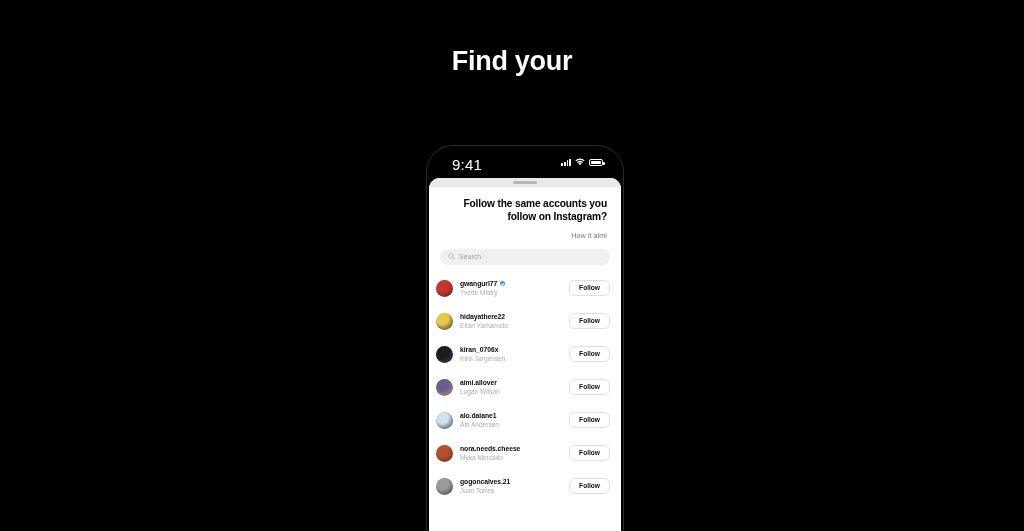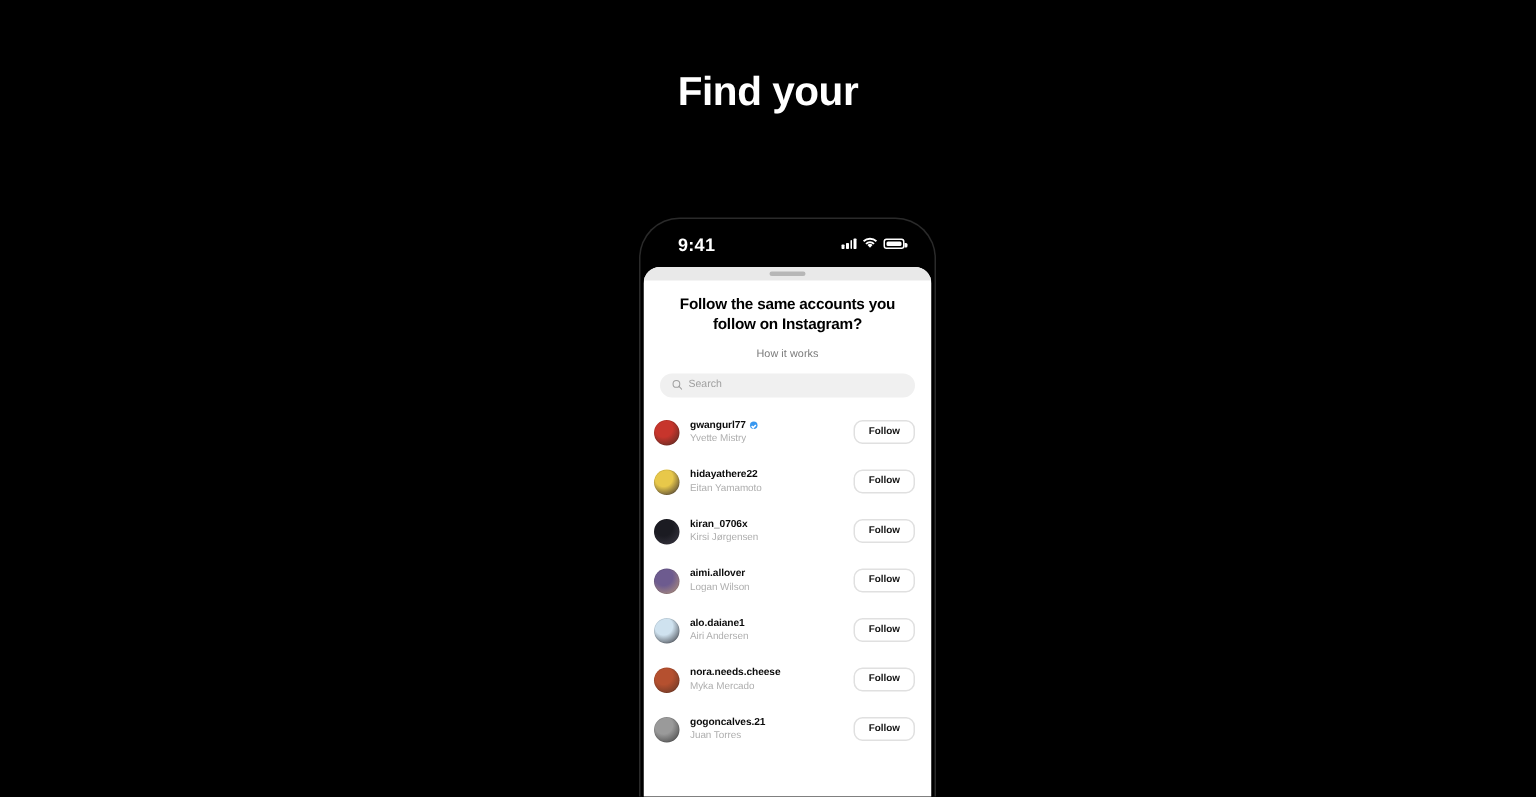--- a/index.html
+++ b/index.html
@@ -36,21 +36,21 @@
     overflow:hidden;
   }
 
   
   #statusbar {
     position:relative; height:30px; width:100%;
     color:#fff;
   }
   #clock {
     position:absolute; left:23px; top:8px;
-    font-size:12px; font-weight:700; letter-spacing:0.2px;
+    font-size:15px; font-weight:400; letter-spacing:0.2px;
   }
   #status-icons {
     position:absolute; right:18px; top:9px;
     display:flex; align-items:flex-end; gap:4px; height:9px;
   }
   .bars { display:flex; align-items:flex-end; gap:1px; height:8px; }
   .bars i { display:block; width:1.7px; background:#fff; border-radius:.5px; }
   .bars i:nth-child(1){ height:3px; }
   .bars i:nth-child(2){ height:4.5px; }
   .bars i:nth-child(3){ height:6px; }
@@ -74,21 +74,21 @@
     background:#fff;
     border-radius:11px 11px 0 0;
     overflow:hidden;
   }
   #grabber-strip {
     height:9px; background:#e9e9e9;
     display:flex; align-items:center; justify-content:center;
   }
   #grabber { width:24px; height:3px; background:#b7b7b7; border-radius:2px; }
 
-  #sheet-head { padding:10px 14px 0; text-align:center; }
+  #sheet-head { padding:10px 14px 0; text-align:right; }
   #sheet-title {
     font-size:10.2px; font-weight:700; color:#000;
     line-height:1.3; letter-spacing:-0.15px;
   }
   #how-it-works {
     margin-top:7px; font-size:7.2px; color:#7a7a7a;
     letter-spacing:0.05px; cursor:pointer;
   }
 
   
@@ -177,21 +177,21 @@
       </div>
 
       <div id="sheet">
 
         <div id="grabber-strip">
           <div id="grabber"></div>
         </div>
 
         <div id="sheet-head">
           <div id="sheet-title">Follow the same accounts you follow on Instagram?</div>
-          <div id="how-it-works">How it works</div>
+          <div id="how-it-works">How it aimi</div>
         </div>
 
         <div id="search-wrap">
           <div id="search">
             <svg width="7" height="7" viewBox="0 0 10 10">
               <circle cx="4.2" cy="4.2" r="3.2" fill="none" stroke="#a0a0a0" stroke-width="1"></circle>
               <line x1="6.6" y1="6.6" x2="9.2" y2="9.2" stroke="#a0a0a0" stroke-width="1" stroke-linecap="round"></line>
             </svg>
             <span id="search-placeholder">Search</span>
           </div>

